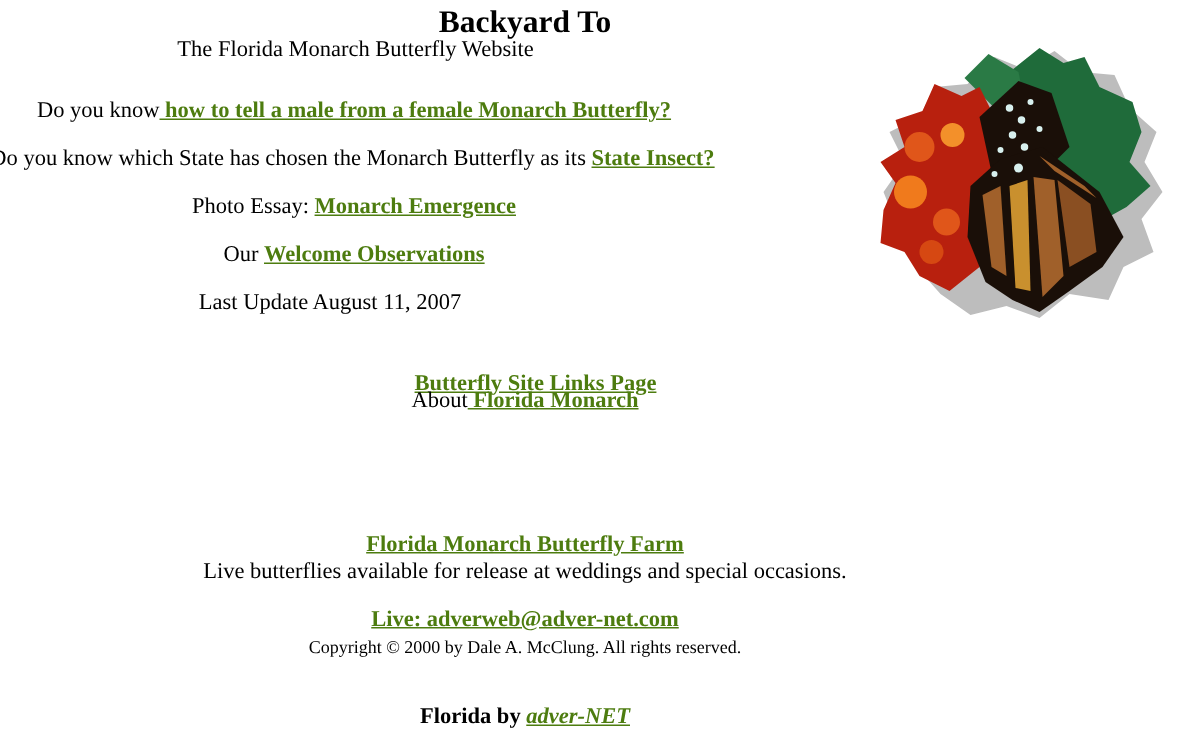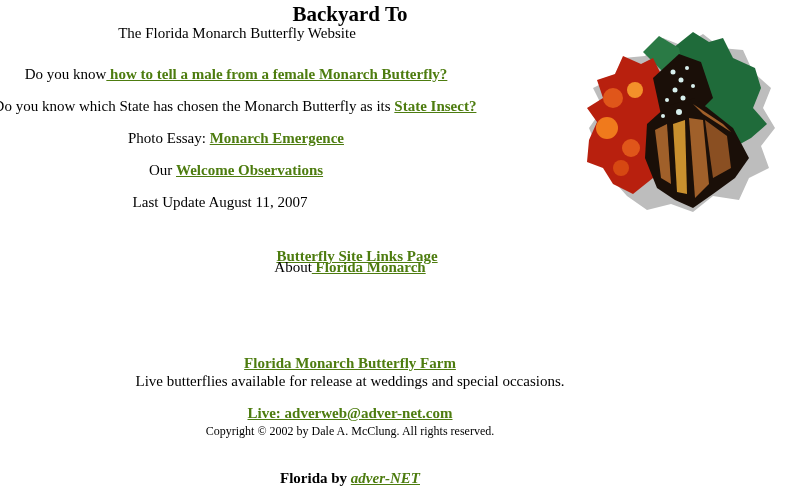--- a/index.html
+++ b/index.html
@@ -54,21 +54,21 @@
   </div>
 
   <div class="abs line centered" style="left:350px; top:355px;">
     <a href="#">Florida Monarch Butterfly Farm </a>
   </div>
   <div class="abs line centered" style="left:350px; top:373px;">Live butterflies available for release at weddings and special occasions.</div>
 
   <div class="abs line centered" style="left:350px; top:405px;">
     <a href="#">Live: adverweb@adver-net.com</a>
   </div>
-  <div class="abs small centered" style="left:350px; top:424px;">Copyright © 2002 by Dale A. McClung. All rights reserved.</div>
+  <div class="abs small centered" style="left:350px; top:424px;">Copyright © 2000 by Dale A. McClung. All rights reserved.</div>
 
   <div class="abs line centered" style="left:350px; top:470px; font-weight:bold;">
     <span>Florida by </span><a href="#" style="font-style:italic;">adver-NET</a>
   </div>
 
   <div class="img-wrap">
     <svg width="196" height="186" viewBox="0 0 196 186">
 
       <polygon points="14,120 6,100 20,80 10,60 30,50 40,30 62,28 80,10 100,18 120,6 138,20 160,22 170,44 188,60 180,80 192,100 178,118 186,140 166,150 156,172 130,168 110,184 88,176 64,182 44,168 28,150" fill="#bdbdbd"></polygon>
 

